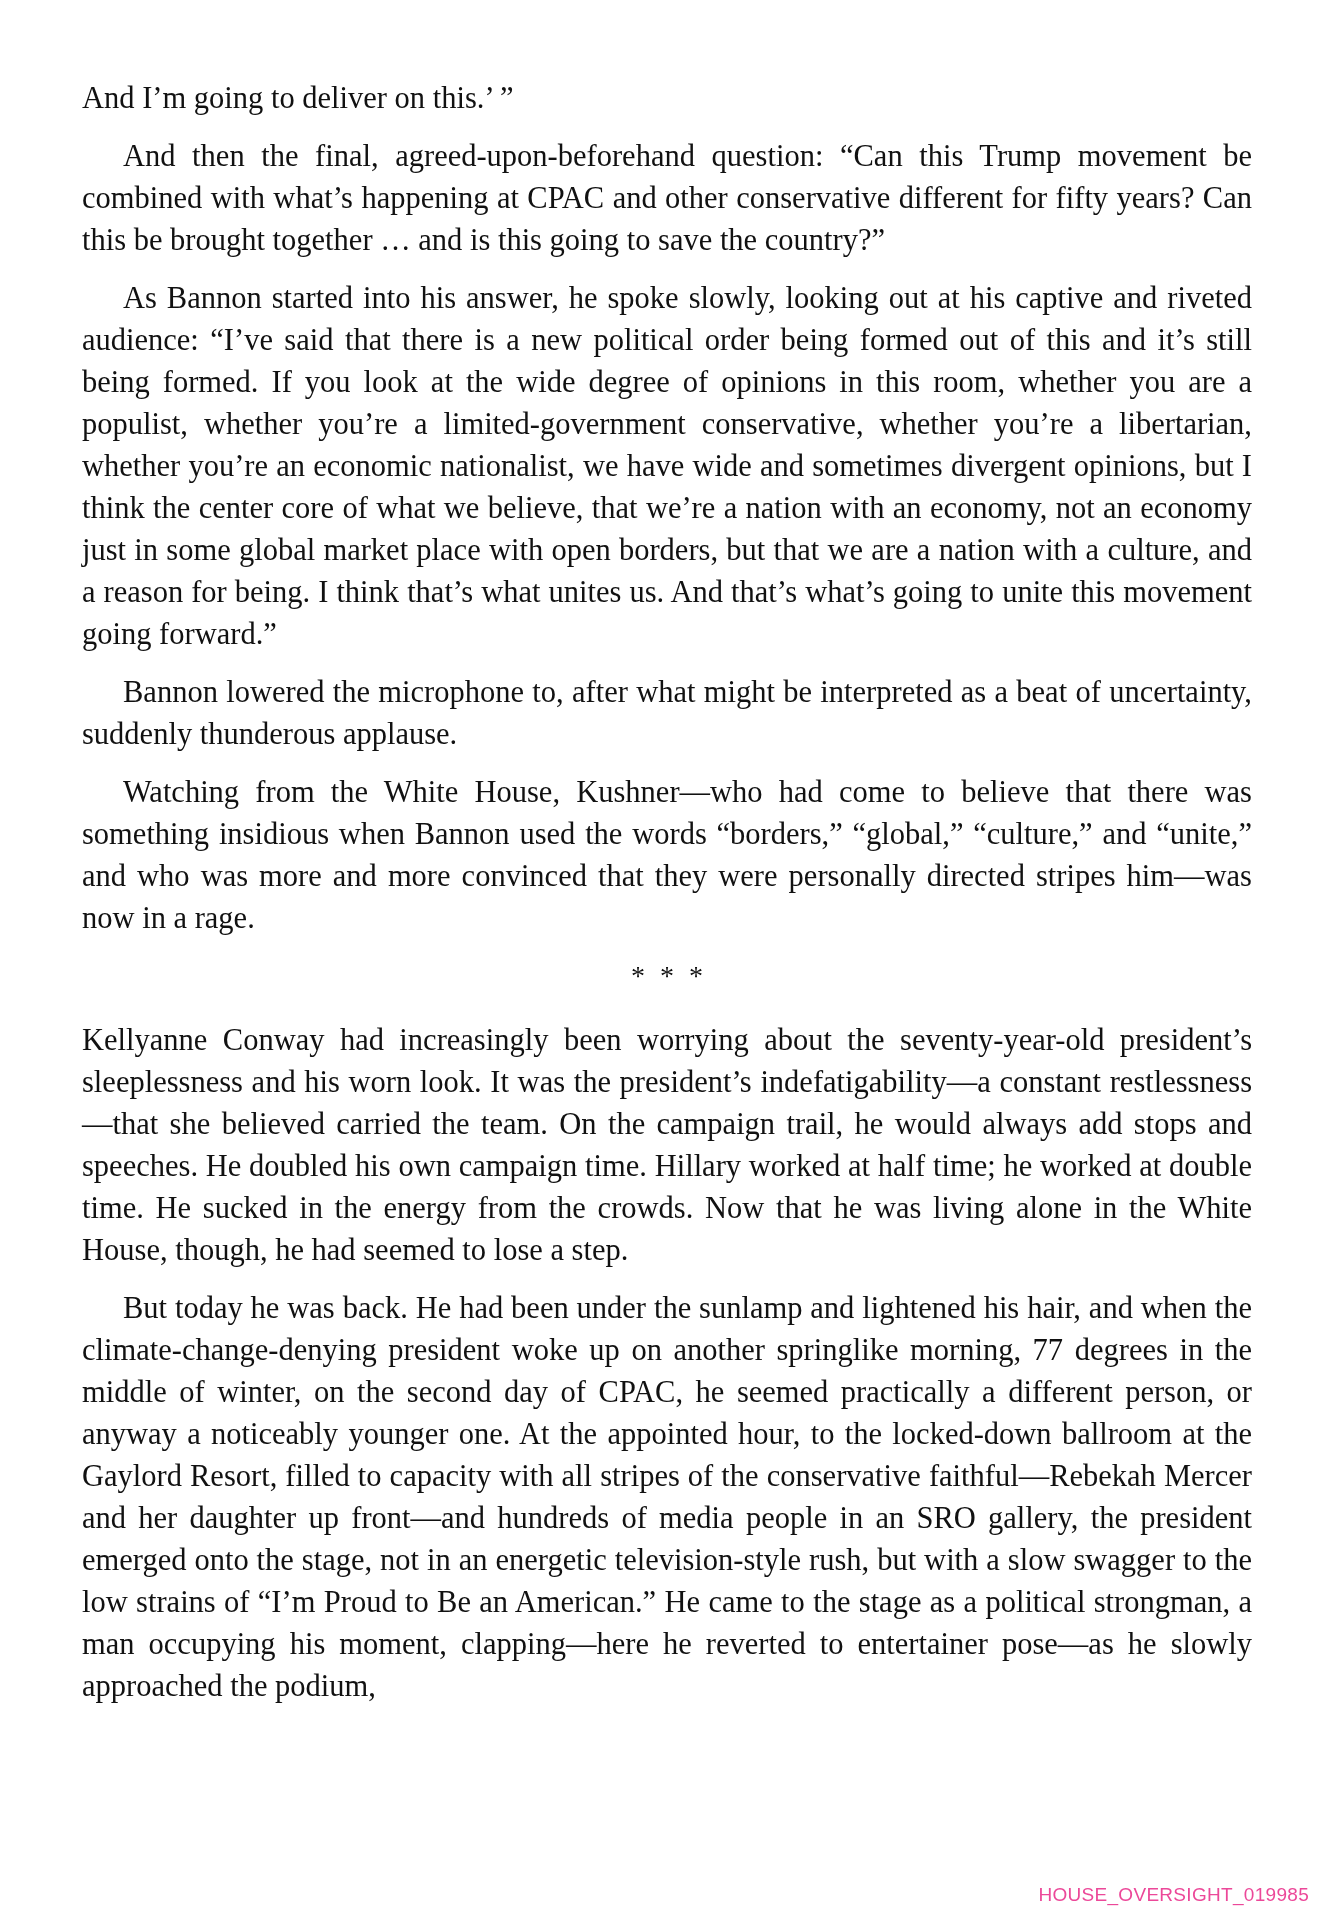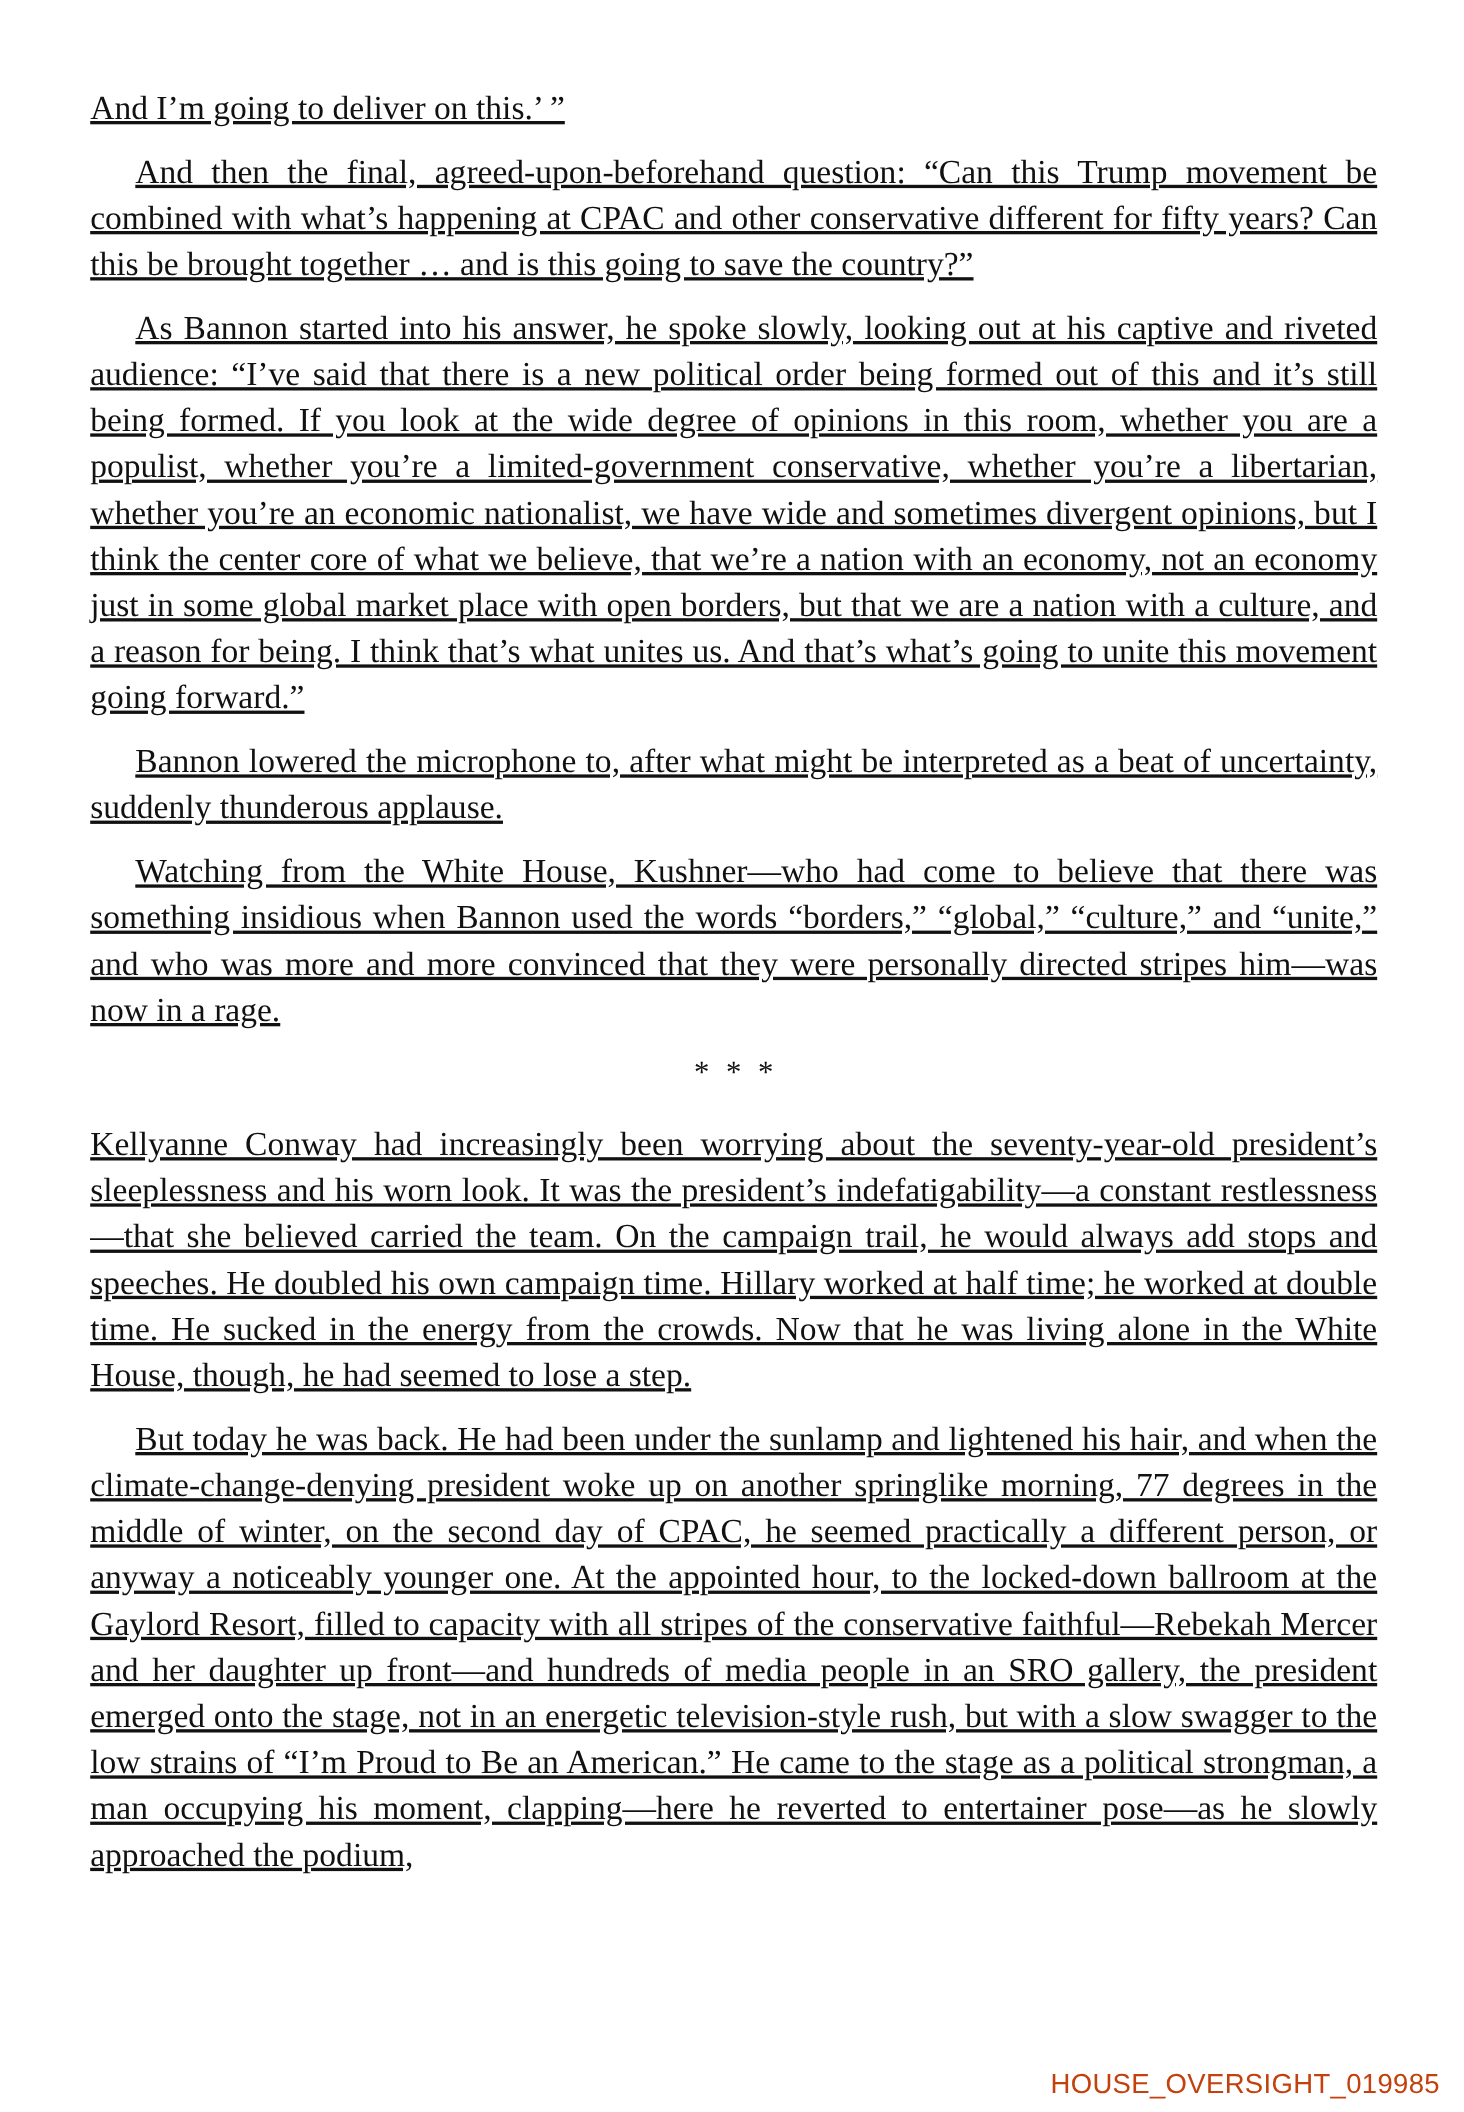--- a/index.html
+++ b/index.html
@@ -20,42 +20,41 @@
     top: 77px;
     width: 1170px;
     font-family: "Liberation Serif", "DejaVu Serif", serif;
     font-size: 30.5px;
     line-height: 42px;
     text-align: justify;
   }
   .para {
     margin: 0 0 16px 0;
     text-indent: 41px;
-    text-decoration: underline;
   }
   .para.no-indent {
     text-indent: 0;
   }
   .separator {
     text-align: center;
     margin: 4px 0 22px 0;
     height: 42px;
     line-height: 42px;
     letter-spacing: 4px;
     font-size: 28px;
     padding-left: 4px;
   }
   .footer {
     position: absolute;
     right: 22px;
     top: 1880px;
     font-family: "Liberation Sans", "DejaVu Sans", sans-serif;
-    font-size: 25px;
+    font-size: 19px;
     line-height: 30px;
-    color: #c2410c;
+    color: #ec4899;
     letter-spacing: 0.3px;
     text-align: center;
   }
 </style>
 </head>
 <body>
 
 <div class="page-body">
   <p class="para no-indent">And I’m going to deliver on this.’ ”</p>
   <p class="para">And then the final, agreed-upon-beforehand question: “Can this Trump movement be combined with what’s happening at CPAC and other conservative different for fifty years? Can this be brought together … and is this going to save the country?”</p>

